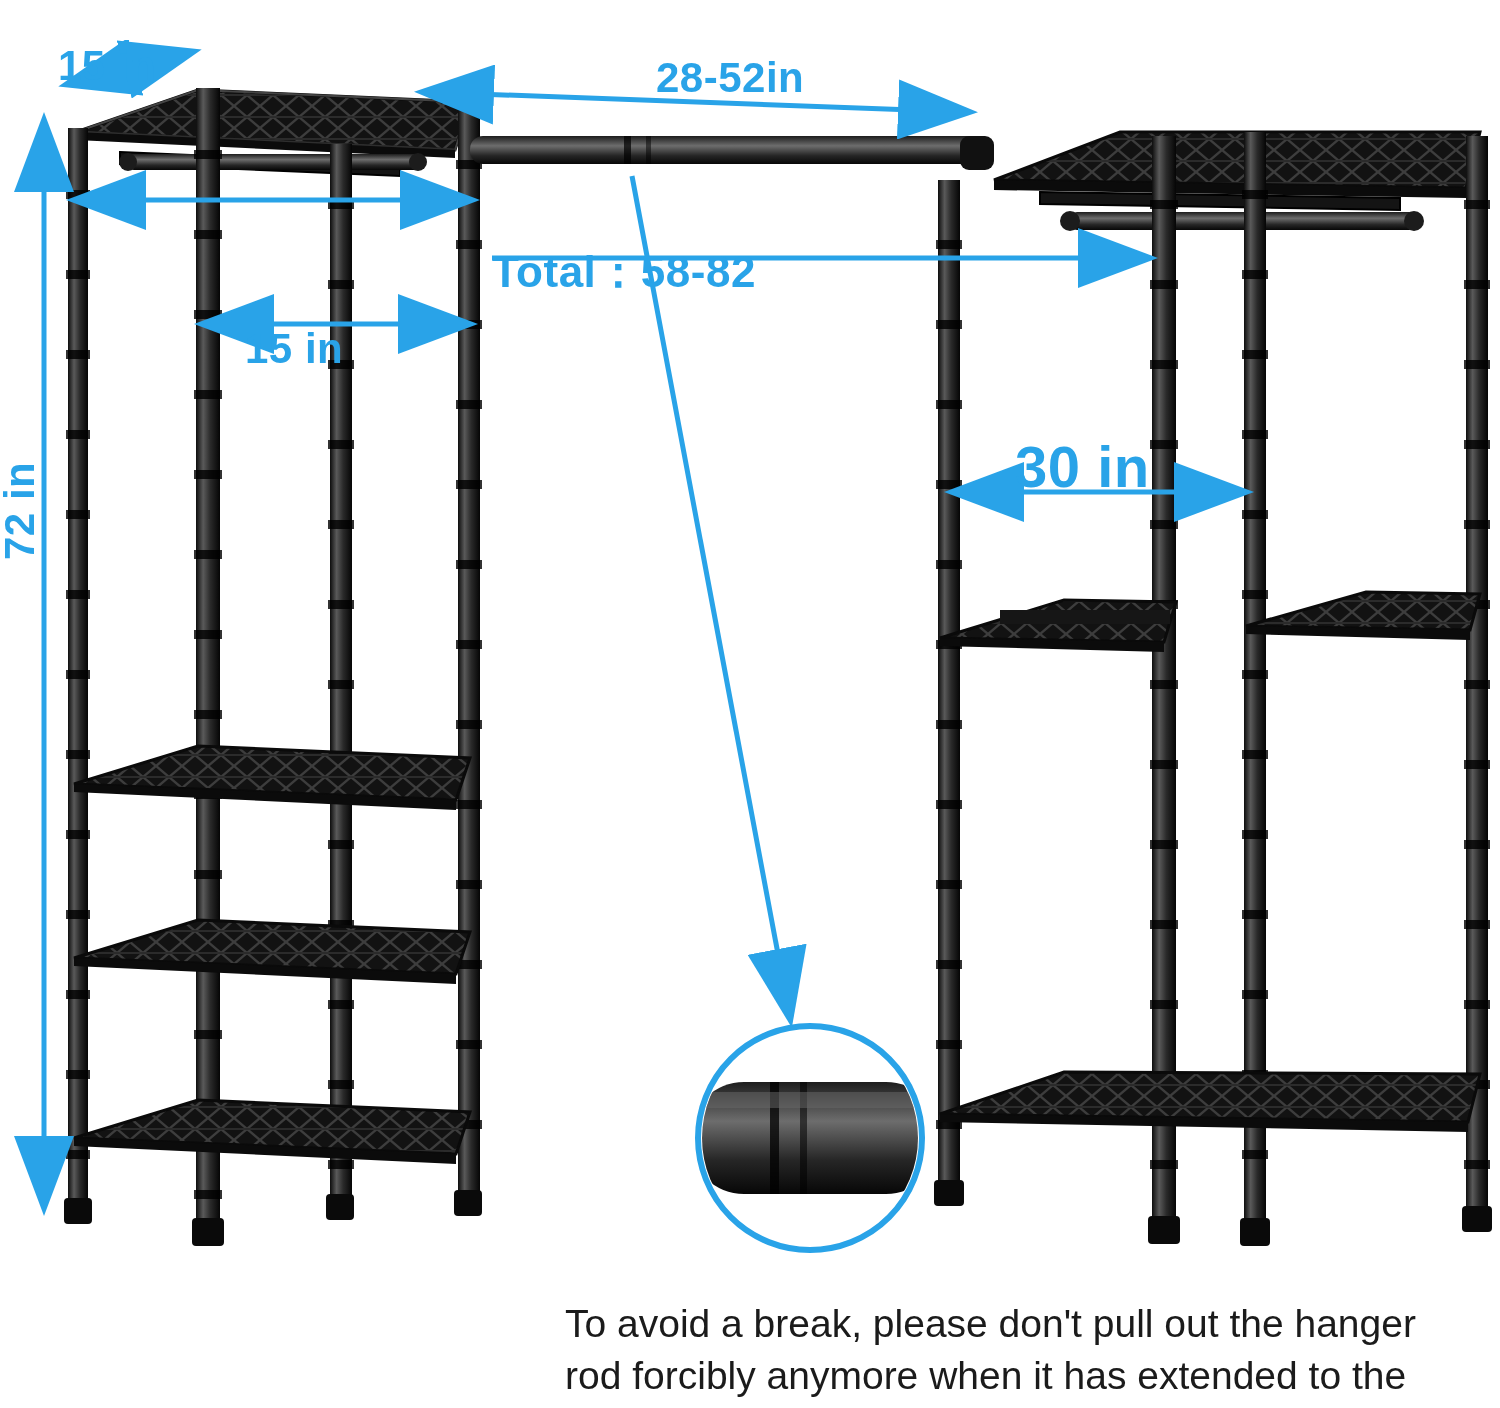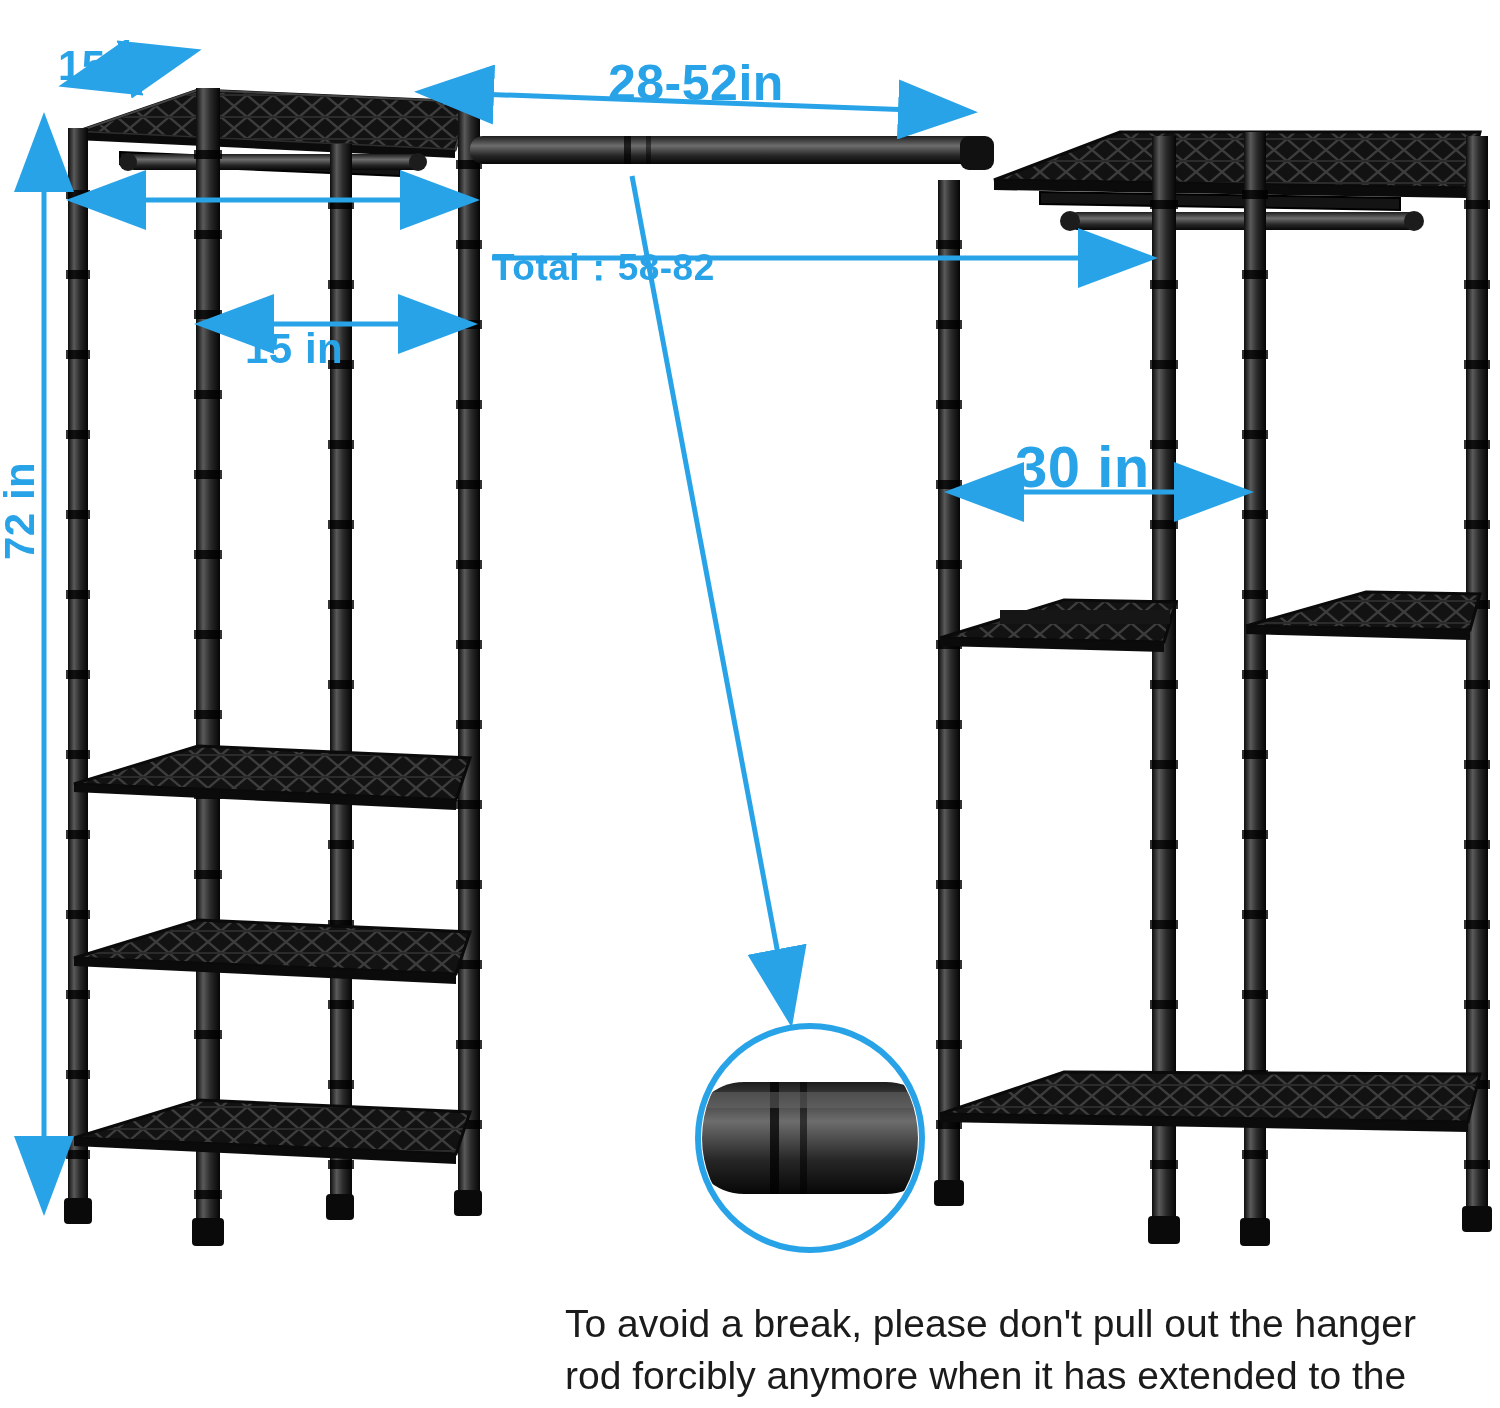--- a/index.html
+++ b/index.html
@@ -24,23 +24,23 @@
   }
   .dim-label {
     position: absolute;
     color: #29a3e8;
     font-family: "Liberation Sans", sans-serif;
     font-weight: bold;
     white-space: nowrap;
     letter-spacing: 0.5px;
   }
   #lbl-depth-top   { left: 58px;  top: 2px;   font-size: 42px; }
-  #lbl-width-top   { left: 608px; top: 14px;  font-size: 50px; }
+  #lbl-width-top   { left: 656px; top: 14px;  font-size: 42px; }
   #lbl-shelf-15    { left: 245px; top: 285px; font-size: 42px; }
-  #lbl-total       { left: 492px; top: 203px; font-size: 37px; }
+  #lbl-total       { left: 492px; top: 203px; font-size: 44px; }
   #lbl-30          { left: 1015px;top: 393px; font-size: 58px; }
   #lbl-72 {
     left: -4px; top: 520px;
     font-size: 42px;
     transform: rotate(-90deg);
     transform-origin: left top;
   }
   #caption {
     position: absolute;
     left: 565px;

